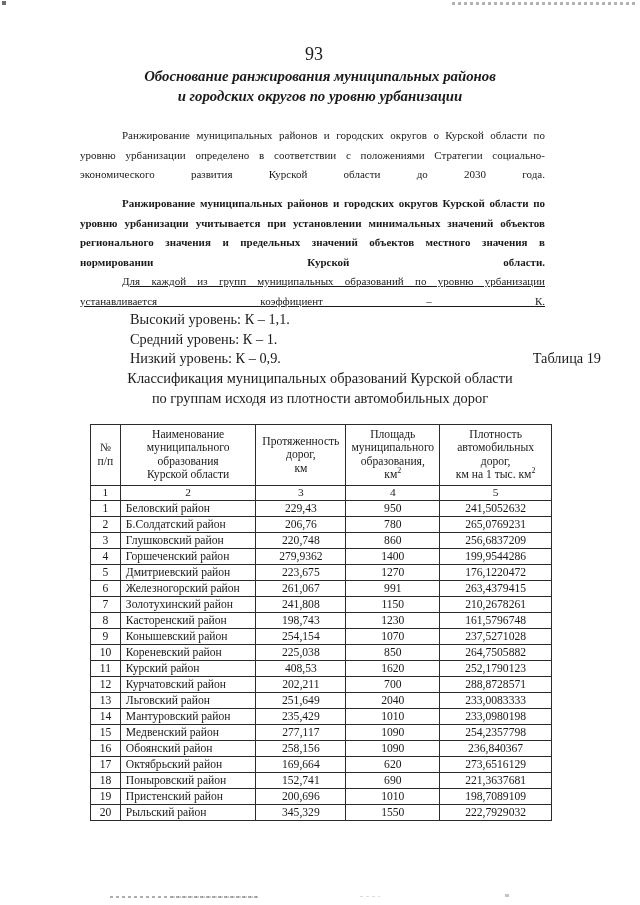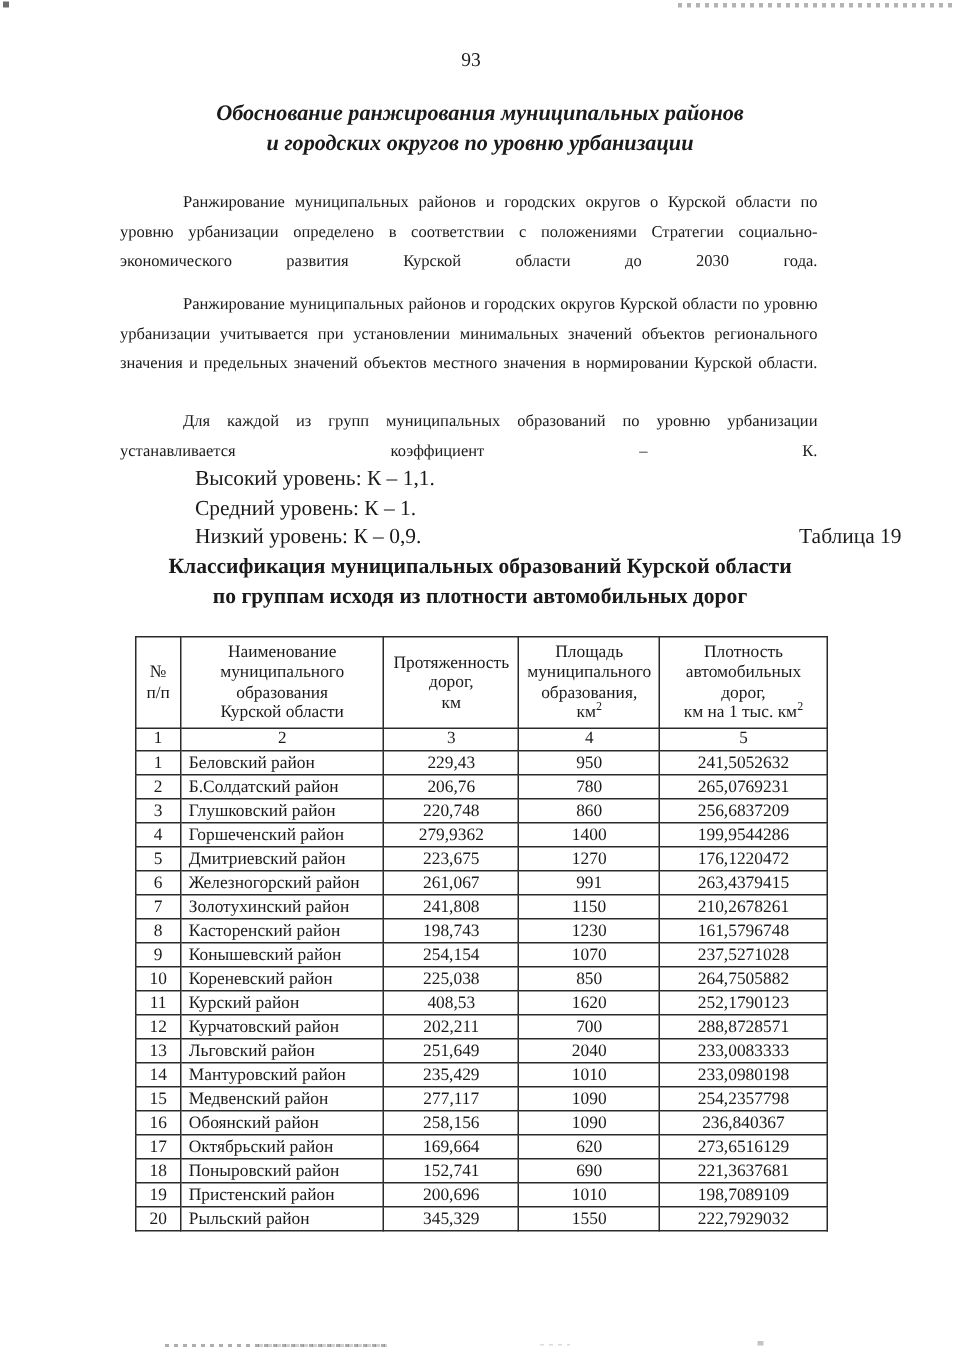--- a/index.html
+++ b/index.html
@@ -36,25 +36,25 @@
 
   .page {
     position: absolute;
     top: 0; left: 0;
     width: 640px;
     height: 905px;
   }
 
   .page-number {
     position: absolute;
-    top: 32px;
+    top: 44px;
     left: 0;
     width: 628px;
     text-align: center;
-    font-size: 13px;
+    font-size: 18px;
   }
 
   .doc-title {
     position: absolute;
     top: 66px;
     left: 95px;
     width: 450px;
     text-align: center;
     font-weight: bold;
     font-size: 14.8px;
@@ -100,21 +100,21 @@
     font-size: 14.3px;
     padding-left: 16px;
   }
 
   .table-caption {
     position: absolute;
     top: 368px;
     left: 85px;
     width: 470px;
     text-align: center;
-    font-weight: bold;
+    font-weight: normal;
     font-size: 14.4px;
     line-height: 20px;
   }
 
   table.data-table {
     position: absolute;
     top: 424px;
     left: 90px;
     width: 462px;
     border-collapse: collapse;
@@ -167,25 +167,25 @@
 
   <div class="doc-title">
     <div>Обоснование ранжирования муниципальных районов</div>
     <div>и городских округов по уровню урбанизации</div>
   </div>
 
   <div class="body-text" style="top:126px;">
     <p>Ранжирование муниципальных районов и городских округов о Курской области по уровню урбанизации определено в соответствии с положениями Стратегии социально-экономического развития Курской области до 2030 года.</p>
   </div>
 
-  <div class="body-text" style="top:194px;">
+  <div class="body-text" style="top:194px;font-weight:bold;">
     <p>Ранжирование муниципальных районов и городских округов Курской области по уровню урбанизации учитывается при установлении минимальных значений объектов регионального значения и предельных значений объектов местного значения в нормировании Курской области.</p>
   </div>
 
-  <div class="body-text" style="top:272px;">
+  <div class="body-text" style="top:272px;text-decoration:underline;">
     <p>Для каждой из групп муниципальных образований по уровню урбанизации устанавливается коэффициент – К.</p>
   </div>
 
   <div class="levels" style="top:310px;">
     <div>Высокий уровень: К – 1,1.</div>
     <div>Средний уровень: К – 1.</div>
     <div>Низкий уровень: К – 0,9.</div>
   </div>
 
   <div class="table-number">Таблица 19</div>

